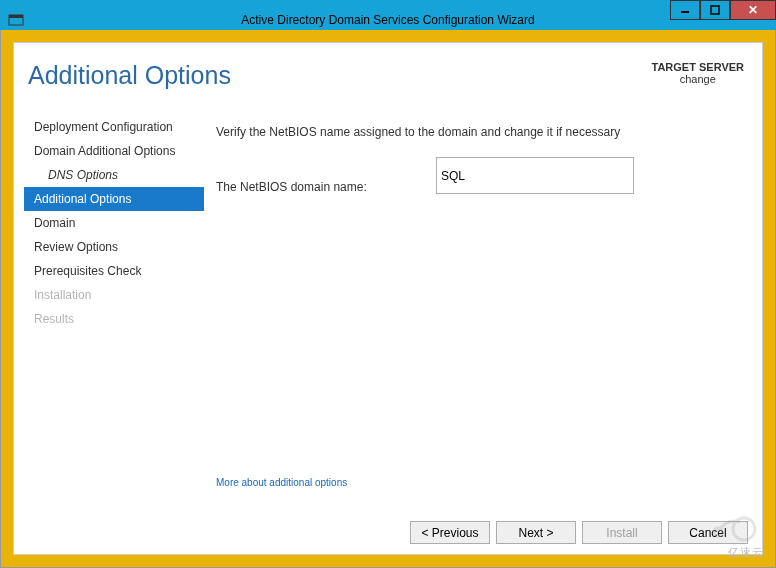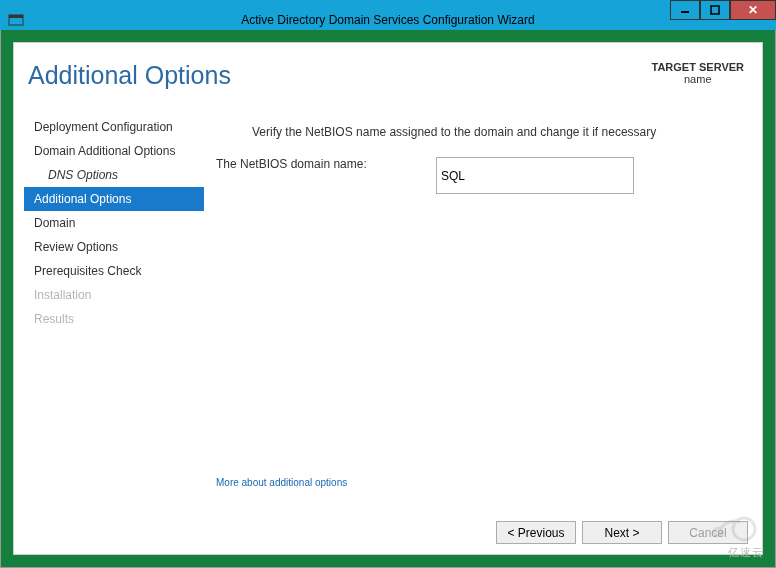--- a/index.html
+++ b/index.html
@@ -9,39 +9,39 @@
   .titlebar { height:40px; background:#16a3d8; display:flex; align-items:center; position:relative; border-bottom:1px solid #0d7aa5; }
   .titlebar .sysicon { width:16px; height:16px; margin-left:8px; display:flex; }
   .titlebar .title { position:absolute; left:0; right:0; text-align:center; font-size:12px; color:#000; }
   .winbtns { position:absolute; right:0; top:0; height:20px; display:flex; }
   .winbtn { width:30px; height:20px; border:1px solid #333; display:flex; align-items:center; justify-content:center; font-size:10px; font-family:Arial; }
   .winbtn.min, .winbtn.max { background:#16a3d8; }
   .winbtn.close { background:#c75050; color:#fff; width:46px; }
   .winbtn.close span { font-weight:bold; font-size:12px; }
 
   
-  .client { position:absolute; top:30px; left:0; right:0; bottom:0; background:#15803d; border:1px solid #999; border-top:none; }
+  .client { position:absolute; top:30px; left:0; right:0; bottom:0; background:#eab308; border:1px solid #999; border-top:none; }
   .inner { position:absolute; top:12px; left:12px; right:12px; bottom:12px; background:#fff; border:1px solid #ccc; }
 
   .heading { position:absolute; top:18px; left:14px; font-size:25px; font-weight:300; color:#2d6aa3; }
   .target { position:absolute; top:18px; right:18px; text-align:center; font-size:11px; color:#333; }
   .target .lbl { font-weight:bold; }
   .target .val { }
 
   
   .nav { position:absolute; top:72px; left:10px; width:180px; font-size:12px; }
   .nav-item { padding:4px 6px 4px 10px; color:#333; cursor:pointer; line-height:16px; }
   .nav-item.sub { padding-left:24px;font-style:italic; }
   .nav-item.active { background:#1979ca; color:#fff; }
   .nav-item.disabled { color:#b5b5b5; cursor:default; }
 
   
   .content { position:absolute; top:82px; left:202px; right:16px; bottom:60px; font-size:12px; color:#333; }
-  .content .instr { margin-bottom:18px;margin-left:36px; }
-  .row { display:flex; align-items:flex-start; margin-bottom:14px; }
+  .content .instr { margin-bottom:18px; }
+  .row { display:flex; align-items:flex-end; margin-bottom:14px; }
   .row .label { width:220px; }
   .row input { width:198px; height:37px; border:1px solid #abadb3; padding:14px 4px; font-size:12px; background:#fff; }
 
   .morelink { position:absolute; bottom:6px; left:0; color:#1868b3; font-size:10px; cursor:pointer; }
 
   
   .footer { position:absolute; bottom:10px; right:14px; display:flex; gap:6px; }
   .footer button { width:80px; height:23px; font-size:12px; border:1px solid #acacac; background:#efefef; cursor:pointer;text-align:center; }
   .footer button.disabled { color:#a0a0a0; cursor:default; }
 
@@ -78,21 +78,21 @@
   </div>
 </div>
 
 <div class="client">
   <div class="inner">
 
     <div class="heading">Additional Options</div>
 
     <div class="target">
       <div class="lbl">TARGET SERVER</div>
-      <div class="val">name</div>
+      <div class="val">change</div>
     </div>
 
     <div class="nav" id="nav">
         <div class="nav-item">Deployment Configuration</div>
         <div class="nav-item">Domain Additional Options</div>
         <div class="nav-item sub">DNS Options</div>
         <div class="nav-item active">Additional Options</div>
         <div class="nav-item">Domain</div>
         <div class="nav-item">Review Options</div>
         <div class="nav-item">Prerequisites Check</div>
@@ -105,21 +105,22 @@
       <div class="row">
         <span class="label">The NetBIOS domain name:</span>
         <input type="text" value="SQL" style="">
       </div>
       <div class="morelink">More about additional options</div>
     </div>
 
     <div class="footer">
       <button>&lt; Previous</button>
       <button>Next &gt;</button>
-      <button class="disabled">Cancel</button>
+      <button class="disabled">Install</button>
+      <button>Cancel</button>
     </div>
 
   </div>
 </div>
 
 <div class="watermark">
   <svg viewBox="0 0 72 30">
       <circle cx="46" cy="17" r="11" fill="none" stroke="#999" stroke-width="3"></circle>
       <path d="M20 20 Q28 6 42 10" fill="none" stroke="#999" stroke-width="3"></path>
       <circle cx="20" cy="20" r="4" fill="none" stroke="#999" stroke-width="3"></circle>

